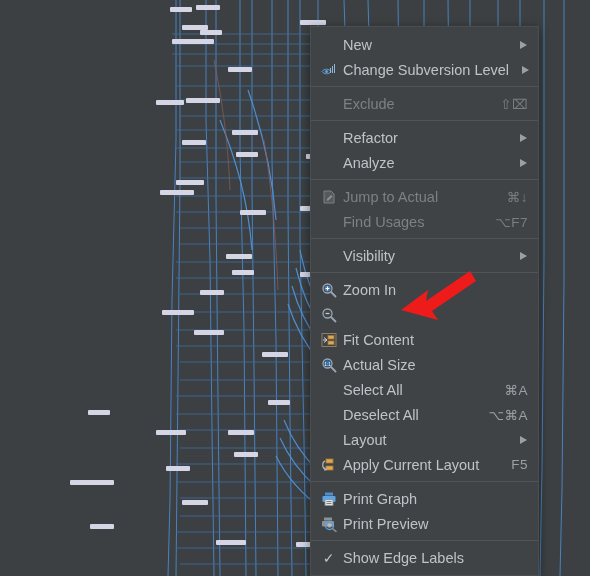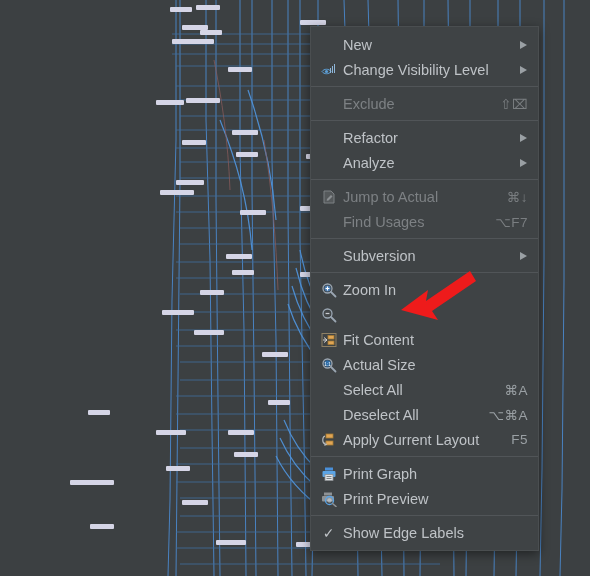--- a/index.html
+++ b/index.html
@@ -246,21 +246,21 @@
     <div class="menu-item">
       <span class="mi-icon">
         <svg width="16" height="16" viewBox="0 0 16 16">
           <path d="M1 9.5 C3 6.5, 8 6.5, 10 9.5 C8 12.5, 3 12.5, 1 9.5 Z" fill="none" stroke="#5c9fd6" stroke-width="1"></path>
           <circle cx="5.5" cy="9.5" r="1.6" fill="#5c9fd6"></circle>
           <rect x="9" y="6" width="1" height="5" fill="#8fb6d8"></rect>
           <rect x="11" y="4" width="1" height="7" fill="#8fb6d8"></rect>
           <rect x="13" y="2" width="1" height="9" fill="#8fb6d8"></rect>
         </svg>
       </span>
-      <span class="mi-label">Change Visibility Level</span>
+      <span class="mi-label">Change Subversion Level</span>
       <span class="mi-arrow">
         <svg width="9" height="10" viewBox="0 0 9 10">
           <polygon points="1,1 8,5 1,9" fill="#9aa0a4"></polygon>
         </svg>
       </span>
     </div>
     <div class="separator"></div>
     <div class="menu-item disabled">
       <span class="mi-icon"></span>
       <span class="mi-label">Exclude</span>
@@ -297,21 +297,21 @@
       <span class="mi-shortcut">⌘↓</span>
     </div>
     <div class="menu-item disabled">
       <span class="mi-icon"></span>
       <span class="mi-label">Find Usages</span>
       <span class="mi-shortcut">⌥F7</span>
     </div>
     <div class="separator"></div>
     <div class="menu-item">
       <span class="mi-icon"></span>
-      <span class="mi-label">Subversion</span>
+      <span class="mi-label">Visibility</span>
       <span class="mi-arrow">
         <svg width="9" height="10" viewBox="0 0 9 10">
           <polygon points="1,1 8,5 1,9" fill="#9aa0a4"></polygon>
         </svg>
       </span>
     </div>
     <div class="separator"></div>
     <div class="menu-item">
       <span class="mi-icon">
         <svg width="16" height="16" viewBox="0 0 16 16">
@@ -357,20 +357,29 @@
     </div>
     <div class="menu-item">
       <span class="mi-icon"></span>
       <span class="mi-label">Select All</span>
       <span class="mi-shortcut">⌘A</span>
     </div>
     <div class="menu-item">
       <span class="mi-icon"></span>
       <span class="mi-label">Deselect All</span>
       <span class="mi-shortcut">⌥⌘A</span>
+    </div>
+    <div class="menu-item">
+      <span class="mi-icon"></span>
+      <span class="mi-label">Layout</span>
+      <span class="mi-arrow">
+        <svg width="9" height="10" viewBox="0 0 9 10">
+          <polygon points="1,1 8,5 1,9" fill="#9aa0a4"></polygon>
+        </svg>
+      </span>
     </div>
     <div class="menu-item">
       <span class="mi-icon">
         <svg width="16" height="16" viewBox="0 0 16 16">
           <rect x="5" y="2" width="7" height="4" fill="#e0a555" stroke="#a67a32" stroke-width="0.8"></rect>
           <rect x="5" y="9" width="7" height="4" fill="#e0a555" stroke="#a67a32" stroke-width="0.8"></rect>
           <path d="M4 4 C1 5, 1 11, 4 12" fill="none" stroke="#b9bdc0" stroke-width="1.1"></path>
           <path d="M4 10.5 L4 13 L6 12" fill="none" stroke="#b9bdc0" stroke-width="1.1"></path>
         </svg>
       </span>

